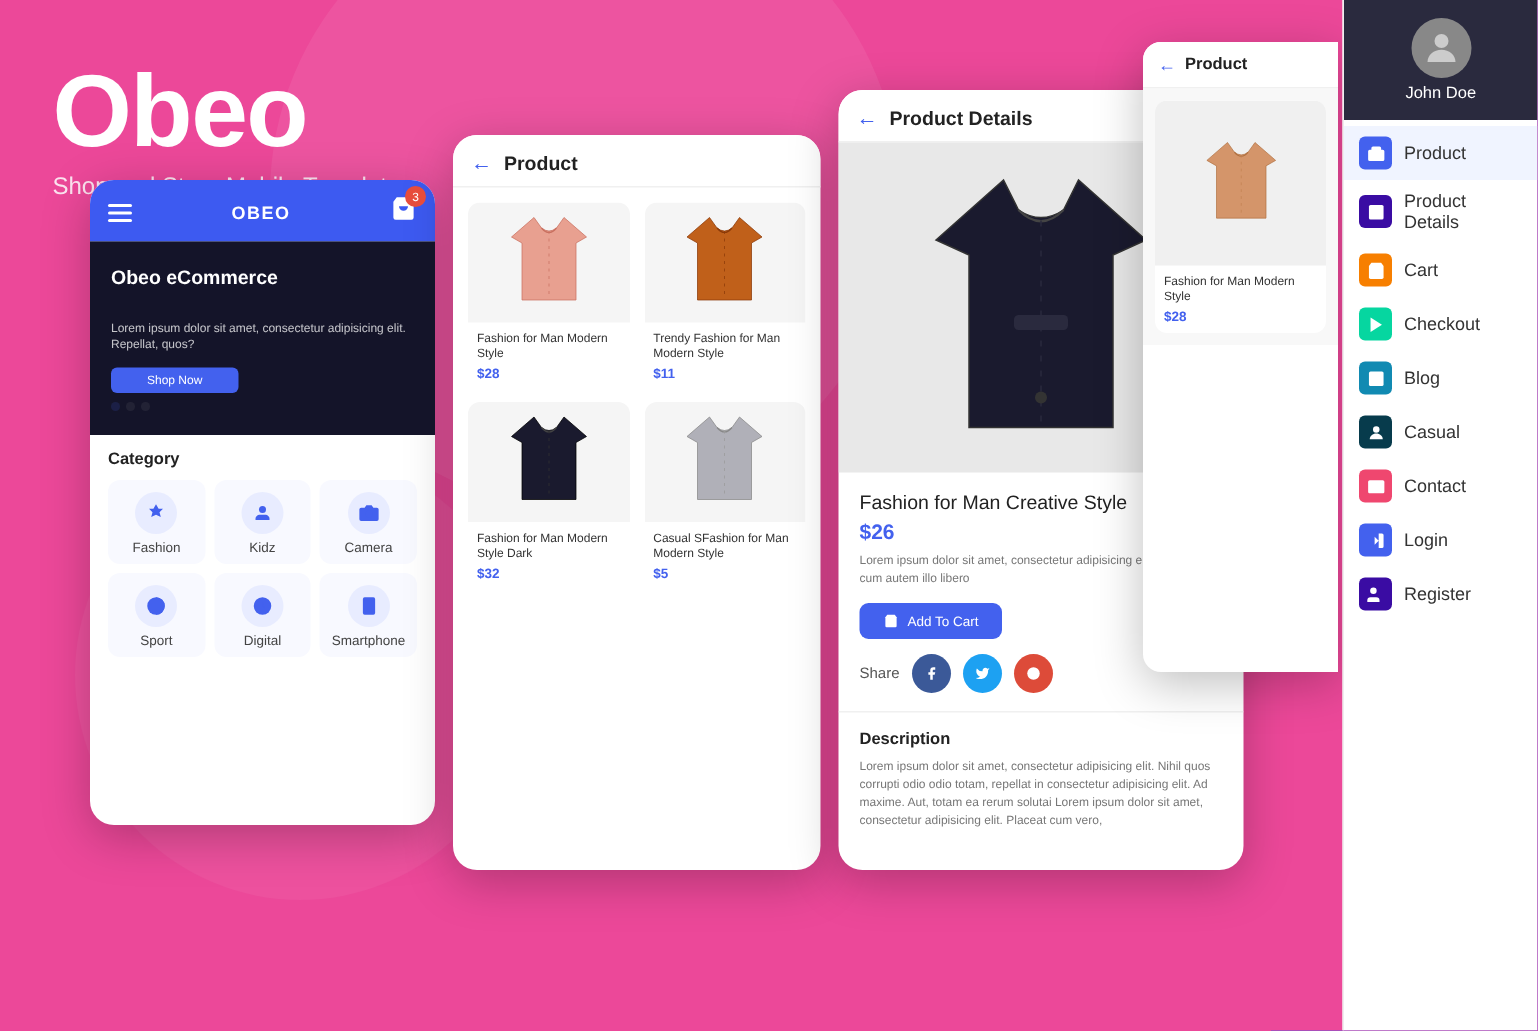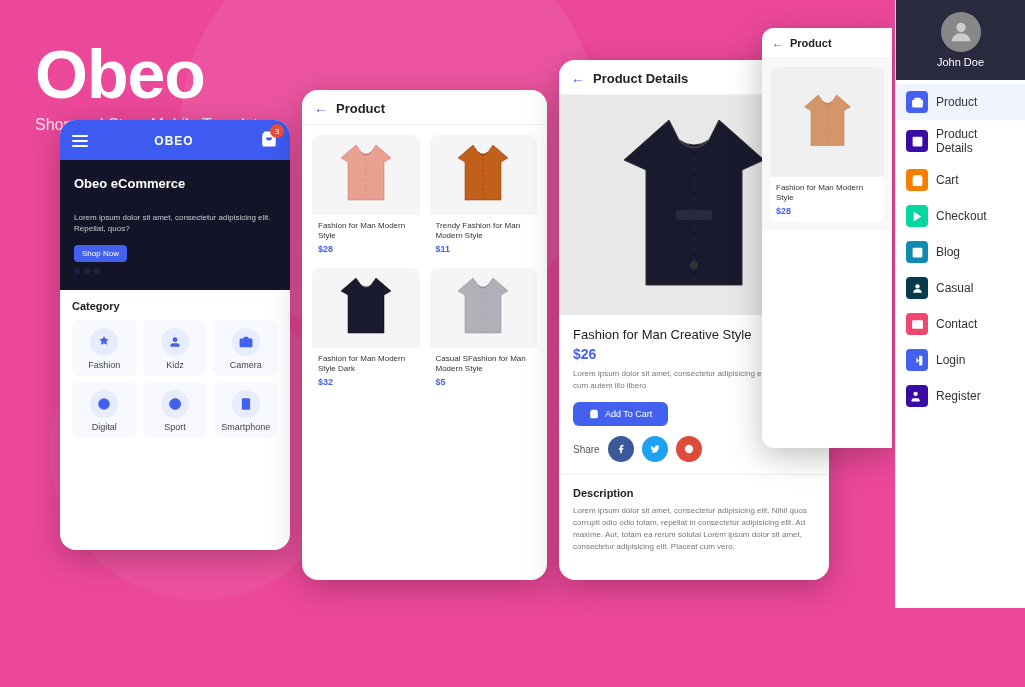--- a/index.html
+++ b/index.html
@@ -58,21 +58,21 @@
       color: rgba(255,255,255,0.85);
       margin-top: 8px;
     }
 
     
     .right-sidebar {
       position: absolute;
       right: 0;
       top: 0;
       width: 130px;
-      height: 608px;
+      height: 687px;
       background: #fff;
       border-left: 1px solid #eee;
       display: flex;
       flex-direction: column;
       z-index: 20;
     }
     .sidebar-profile {
       background: #2a2a3e;
       padding: 12px 8px;
       display: flex;
@@ -192,21 +192,21 @@
       background: rgba(20,20,40,0.85);
     }
     .banner-content { position: relative; z-index: 2; }
     .banner-title { font-size: 13px; font-weight: 700; color: #fff; margin-bottom: 21px; }
     .banner-desc { font-size: 8px; color: rgba(255,255,255,0.75); margin-bottom: 8px; line-height: 1.4; margin-top: 16px; }
     .shop-btn {
       background: #4361ee;
       color: #fff;
       border: none;
       border-radius: 4px;
-      padding: 4px 8px;
+      padding: 4px 24px;
       font-size: 8px;
       cursor: pointer;
     }
     .dots { display: flex; gap: 4px; margin-top: 6px; }
     .dot { width: 6px; height: 6px; border-radius: 50%; background: rgba(255,255,255,0.4); }
     .dot.active { background: #4361ee; }
 
     .phone-body { padding: 10px 12px; }
     .section-title { font-size: 11px; font-weight: 700; color: #222; margin-bottom: 8px; }
     .categories { display: grid; grid-template-columns: repeat(3,1fr); gap: 6px; }
@@ -410,34 +410,34 @@
                   <circle cx="12" cy="13" r="4"></circle>
                 </svg>
             </div>
             <span class="cat-label">Camera</span>
           </div>
 
           <div class="cat-item">
             <div class="cat-icon">
               <svg viewBox="0 0 24 24">
                   <circle cx="12" cy="12" r="10"></circle>
+                  <path d="M12 2a10 10 0 010 20M2 12h20M5 5l14 14M19 5L5 19"></path>
+                </svg>
+            </div>
+            <span class="cat-label">Sport</span>
+          </div>
+
+          <div class="cat-item">
+            <div class="cat-icon">
+              <svg viewBox="0 0 24 24">
+                  <circle cx="12" cy="12" r="10"></circle>
                   <path d="M12 8v4l3 3"></path>
                 </svg>
             </div>
             <span class="cat-label">Digital</span>
-          </div>
-
-          <div class="cat-item">
-            <div class="cat-icon">
-              <svg viewBox="0 0 24 24">
-                  <circle cx="12" cy="12" r="10"></circle>
-                  <path d="M12 2a10 10 0 010 20M2 12h20M5 5l14 14M19 5L5 19"></path>
-                </svg>
-            </div>
-            <span class="cat-label">Sport</span>
           </div>
 
           <div class="cat-item">
             <div class="cat-icon">
               <svg viewBox="0 0 24 24">
                   <rect x="5" y="2" width="14" height="20" rx="2"></rect>
                   <line x1="12" y1="18" x2="12" y2="18" stroke-width="2"></line>
                 </svg>
             </div>
             <span class="cat-label">Smartphone</span>

